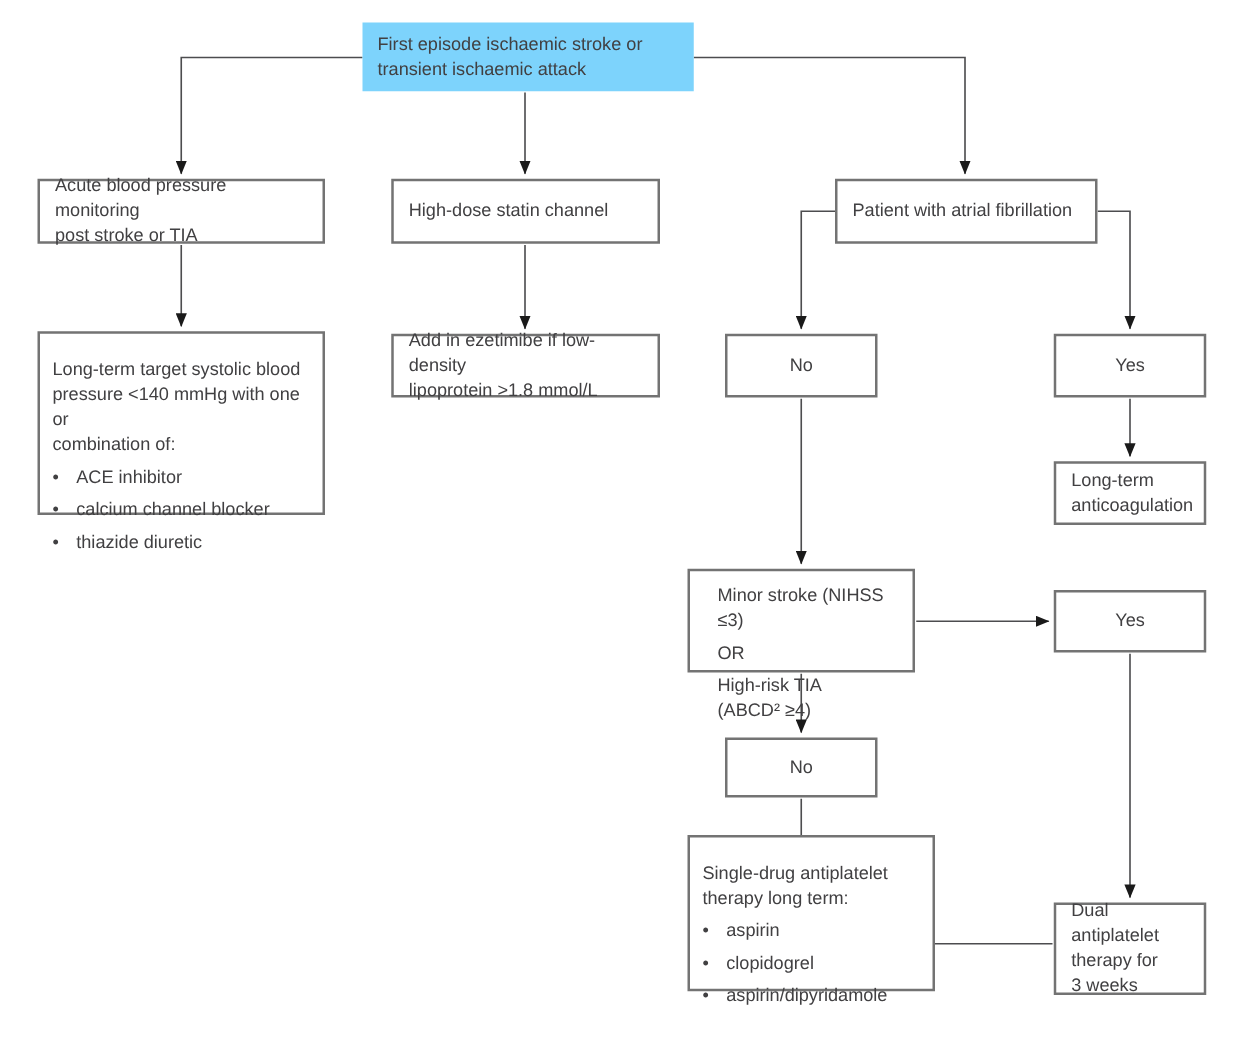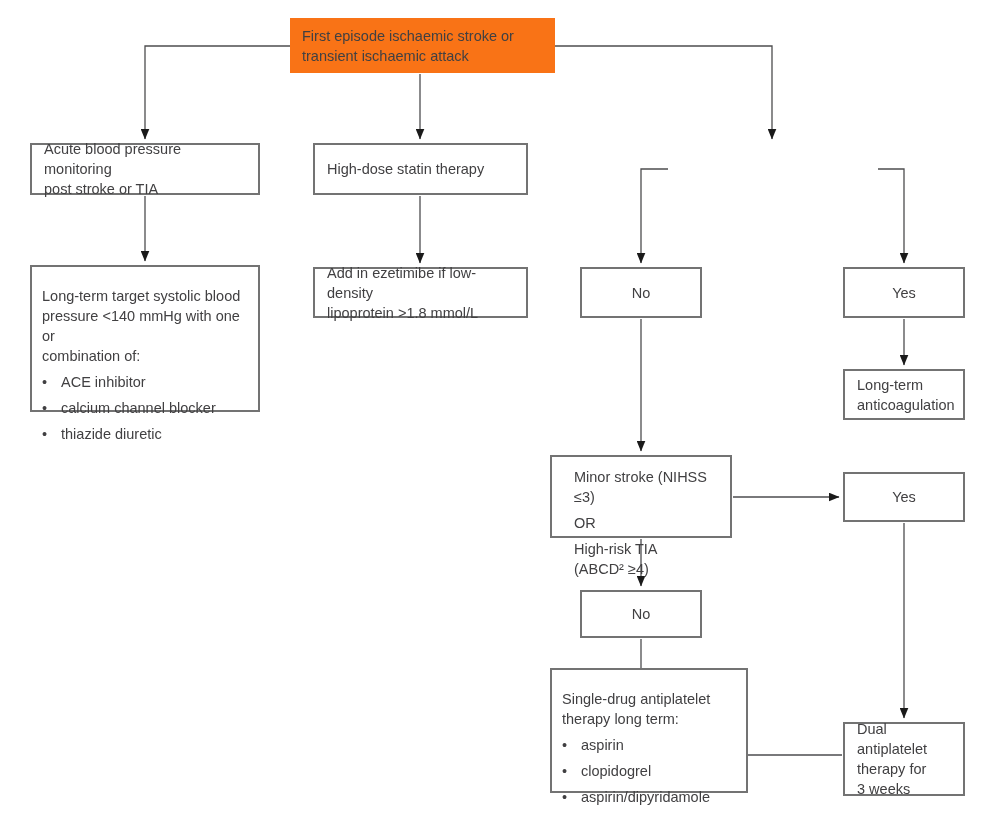--- a/index.html
+++ b/index.html
@@ -22,21 +22,21 @@
   .node {
     position: absolute;
     box-sizing: border-box;
     background: #ffffff;
     border: 2px solid #737373;
     display: flex;
     flex-direction: column;
     justify-content: center;
   }
   .node--filled {
-    background: #f97316;
+    background: #7dd3fc;
     border: none;
   }
   .node .label {
     white-space: pre-line;
     line-height: 20px;
     padding: 0 12px;
   }
   .node--center {
     align-items: center;
   }
@@ -91,23 +91,26 @@
     <div class="label">First episode ischaemic stroke or
 transient ischaemic attack</div>
   </div>
 
   <div class="node" style="left:30px; top:143px; width:230px; height:52px;">
     <div class="label">Acute blood pressure monitoring
 post stroke or TIA</div>
   </div>
 
   <div class="node" style="left:313px; top:143px; width:215px; height:52px;">
-    <div class="label">High-dose statin therapy</div>
+    <div class="label">High-dose statin channel</div>
   </div>
 
+  <div class="node" style="left:668px; top:143px; width:210px; height:52px;">
+    <div class="label">Patient with atrial fibrillation</div>
+  </div>
 
   <div class="node node--list" style="left:30px; top:265px; width:230px; height:147px;">
     <div class="label">Long-term target systolic blood
 pressure &lt;140 mmHg with one or
 combination of:</div>
     <div class="bullet-row">
       <span class="dot">•</span>
       <span>ACE inhibitor</span>
     </div>
     <div class="bullet-row">

